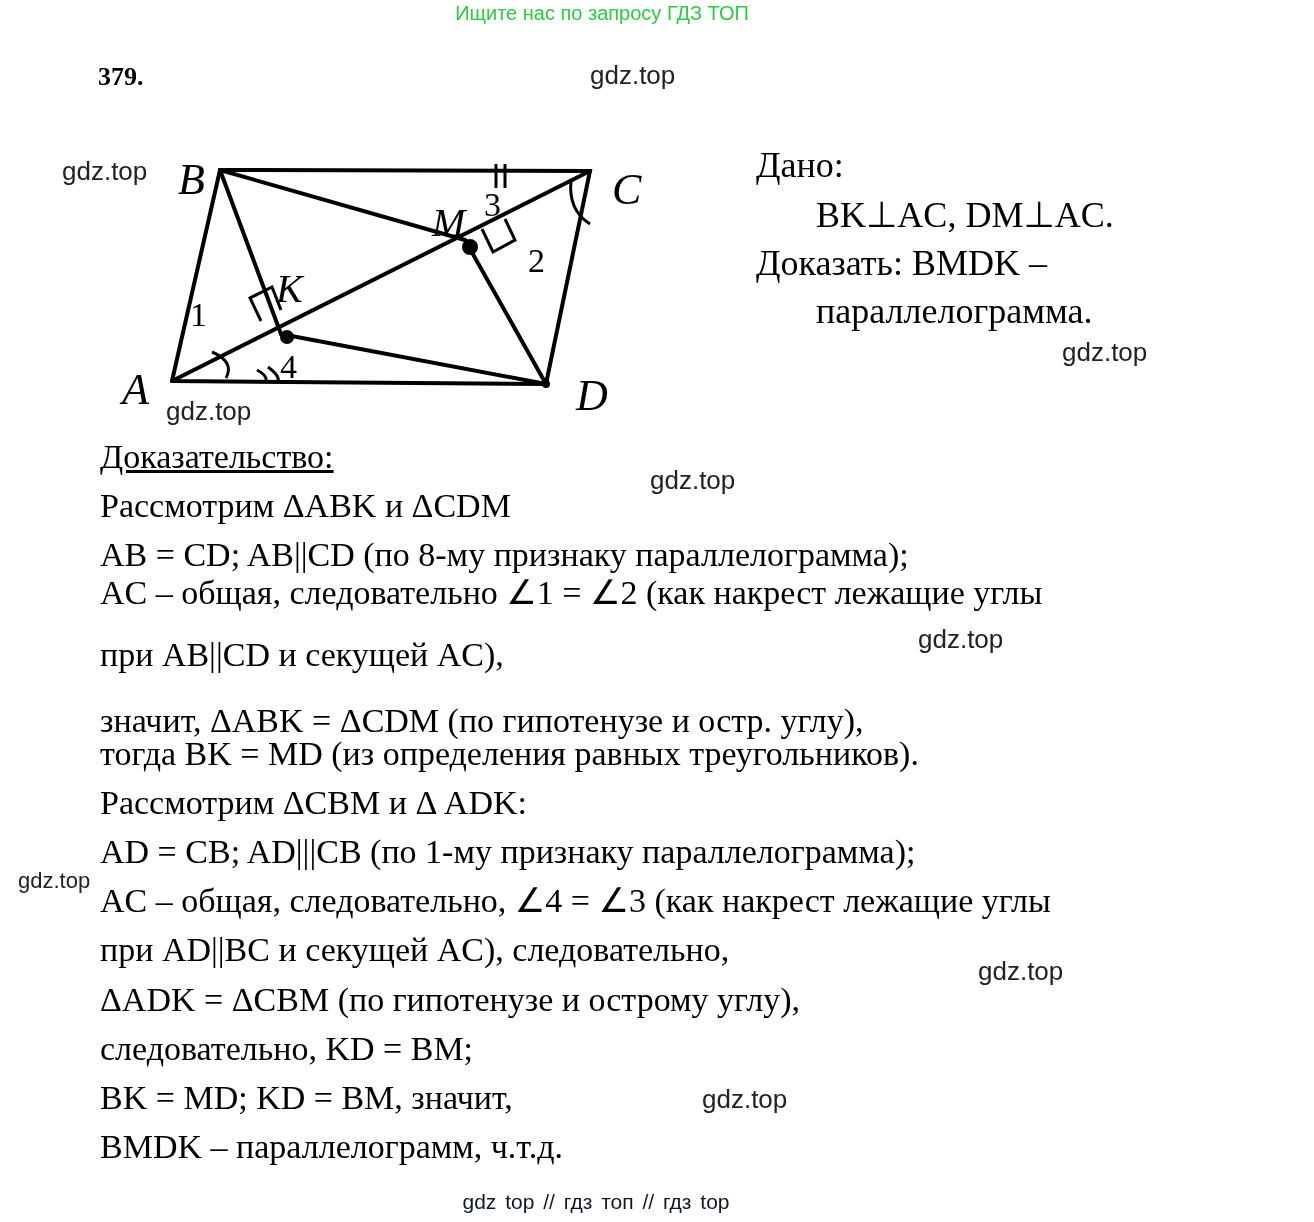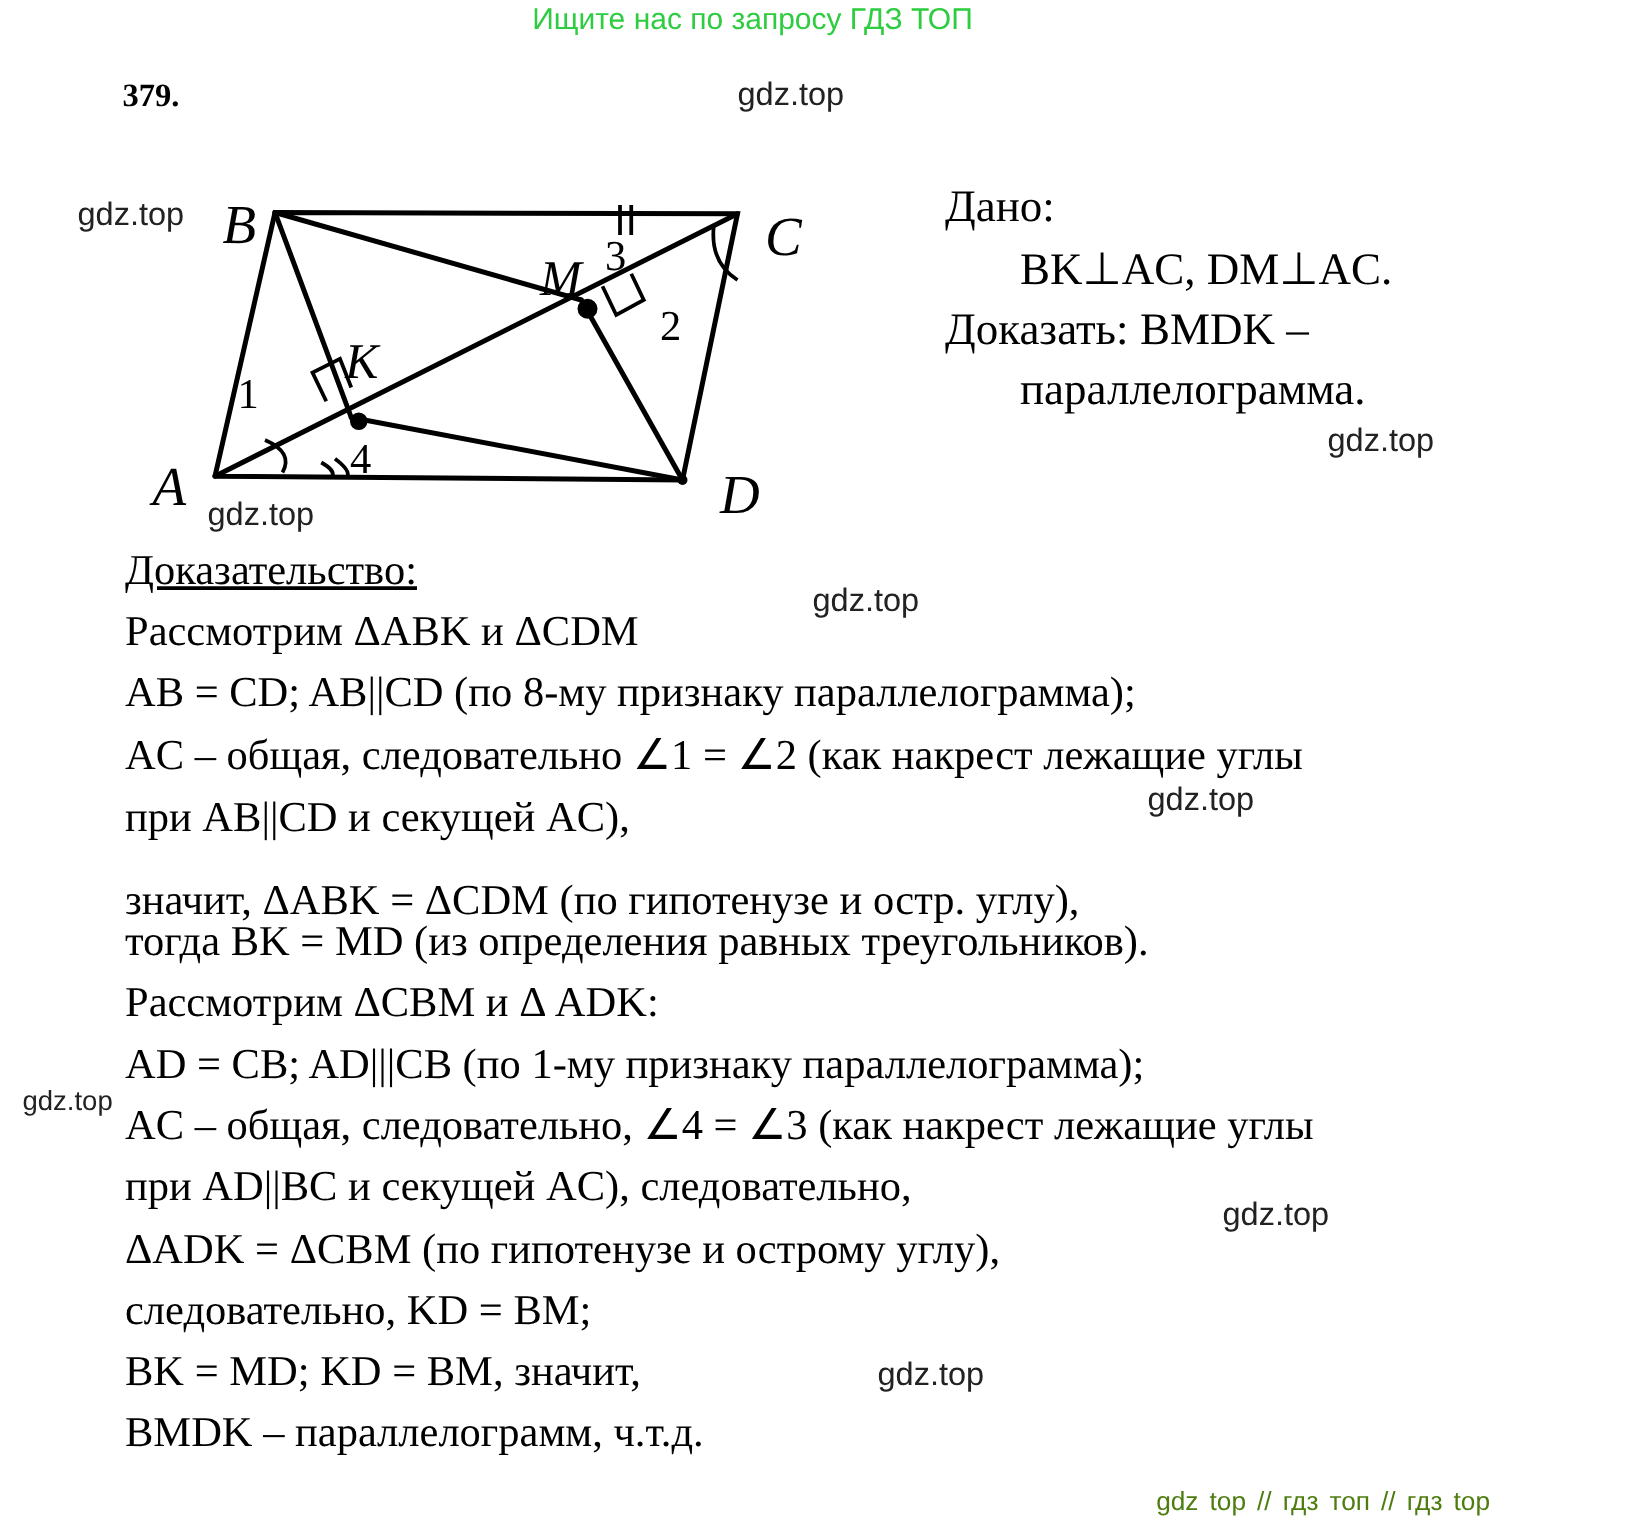--- a/index.html
+++ b/index.html
@@ -1,25 +1,25 @@
 <!DOCTYPE html>
 <html><head>
   <meta charset="utf-8">
   <style>
     html, body { margin: 0; padding: 0; background: #ffffff; }
     body { width: 1314px; height: 1222px; position: relative; overflow: hidden; }
     .abs { position: absolute; white-space: nowrap; }
-    .banner { top: 2px; left: 0; width: 1204px; text-align: center; font-family: "Liberation Sans", sans-serif; font-size: 24px; color: #2ecc40; }
+    .banner { top: 2px; left: 0; width: 1204px; text-align: center; font-family: "Liberation Sans", sans-serif; font-size: 20px; color: #2ecc40; }
     .wm { font-family: "Liberation Sans", sans-serif; font-size: 26px; color: #222; }
     .serif { font-family: "Liberation Serif", serif; color: #000; }
     .num { top: 62px; left: 98px; font-size: 26px; font-weight: bold; }
     .given { font-size: 36px; line-height: 50px; }
     .proof { left: 100px; font-size: 34px; line-height: 49.2px; }
     .proof-title { text-decoration: underline; }
-    .footer { top: 1190px; left: 0; width: 1192px; text-align: right; font-family: "Liberation Sans", sans-serif; font-size: 21px; color: #4d7c0f; word-spacing: 3px; }
+    .footer { top: 1190px; left: 0; width: 1192px; text-align: center; font-family: "Liberation Sans", sans-serif; font-size: 21px; color: #0f172a; word-spacing: 3px; }
     svg text { font-family: "Liberation Serif", serif; }
   </style>
 </head>
 <body>
 
 <div class="abs banner">Ищите нас по запросу ГДЗ ТОП</div>
 
 <div class="abs serif num">379.</div>
 
 <div class="abs wm" style="top:60px;left:590px;">gdz.top</div>
@@ -82,21 +82,21 @@
 </svg>
 
 <div class="abs serif given" style="top:140px;left:756px;">Дано:</div>
 <div class="abs serif given" style="top:190px;left:816px;">BK⊥AC, DM⊥AC.</div>
 <div class="abs serif given" style="top:238px;left:756px;">Доказать: BMDK –</div>
 <div class="abs serif given" style="top:286px;left:816px;">параллелограмма.</div>
 
 <div class="abs serif proof proof-title" style="top:432px;">Доказательство:</div>
 <div class="abs serif proof" style="top:481px;">Рассмотрим ΔABK и ΔCDM</div>
 <div class="abs serif proof" style="top:530px;">AB = CD; AB||CD (по 8-му признаку параллелограмма);</div>
-<div class="abs serif proof" style="top:580px;text-align:right;">AC – общая, следовательно ∠1 = ∠2 (как накрест лежащие углы</div>
+<div class="abs serif proof" style="top:568px;text-align:right;">AC – общая, следовательно ∠1 = ∠2 (как накрест лежащие углы</div>
 <div class="abs serif proof" style="top:630px;">при AB||CD и секущей AC),</div>
 <div class="abs serif proof" style="top:680px;margin-top:16px;">значит, ΔABK = ΔCDM (по гипотенузе и остр. углу),</div>
 <div class="abs serif proof" style="top:729px;">тогда BK = MD (из определения равных треугольников).</div>
 <div class="abs serif proof" style="top:778px;">Рассмотрим ΔCBM и Δ ADK:</div>
 <div class="abs serif proof" style="top:827px;">AD = CB; AD|||CB (по 1-му признаку параллелограмма);</div>
 <div class="abs serif proof" style="top:876px;">AC – общая, следовательно, ∠4 = ∠3 (как накрест лежащие углы</div>
 <div class="abs serif proof" style="top:925px;">при AD||BC и секущей AC), следовательно,</div>
 <div class="abs serif proof" style="top:975px;">ΔADK = ΔCBM (по гипотенузе и острому углу),</div>
 <div class="abs serif proof" style="top:1024px;">следовательно, KD = BM;</div>
 <div class="abs serif proof" style="top:1073px;">BK = MD; KD = BM, значит,</div>

